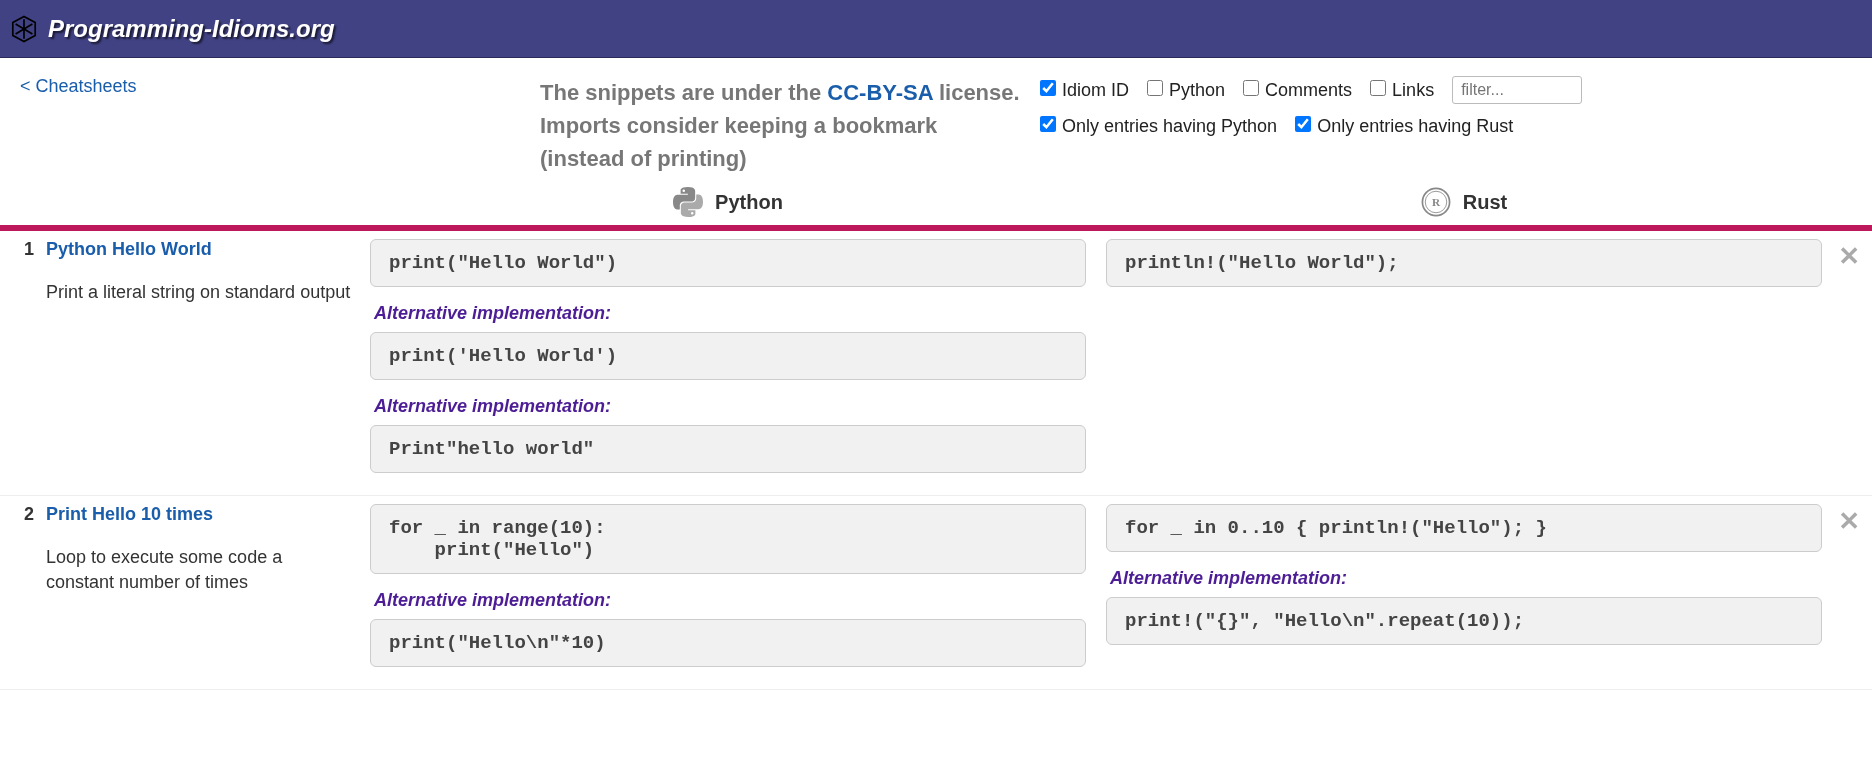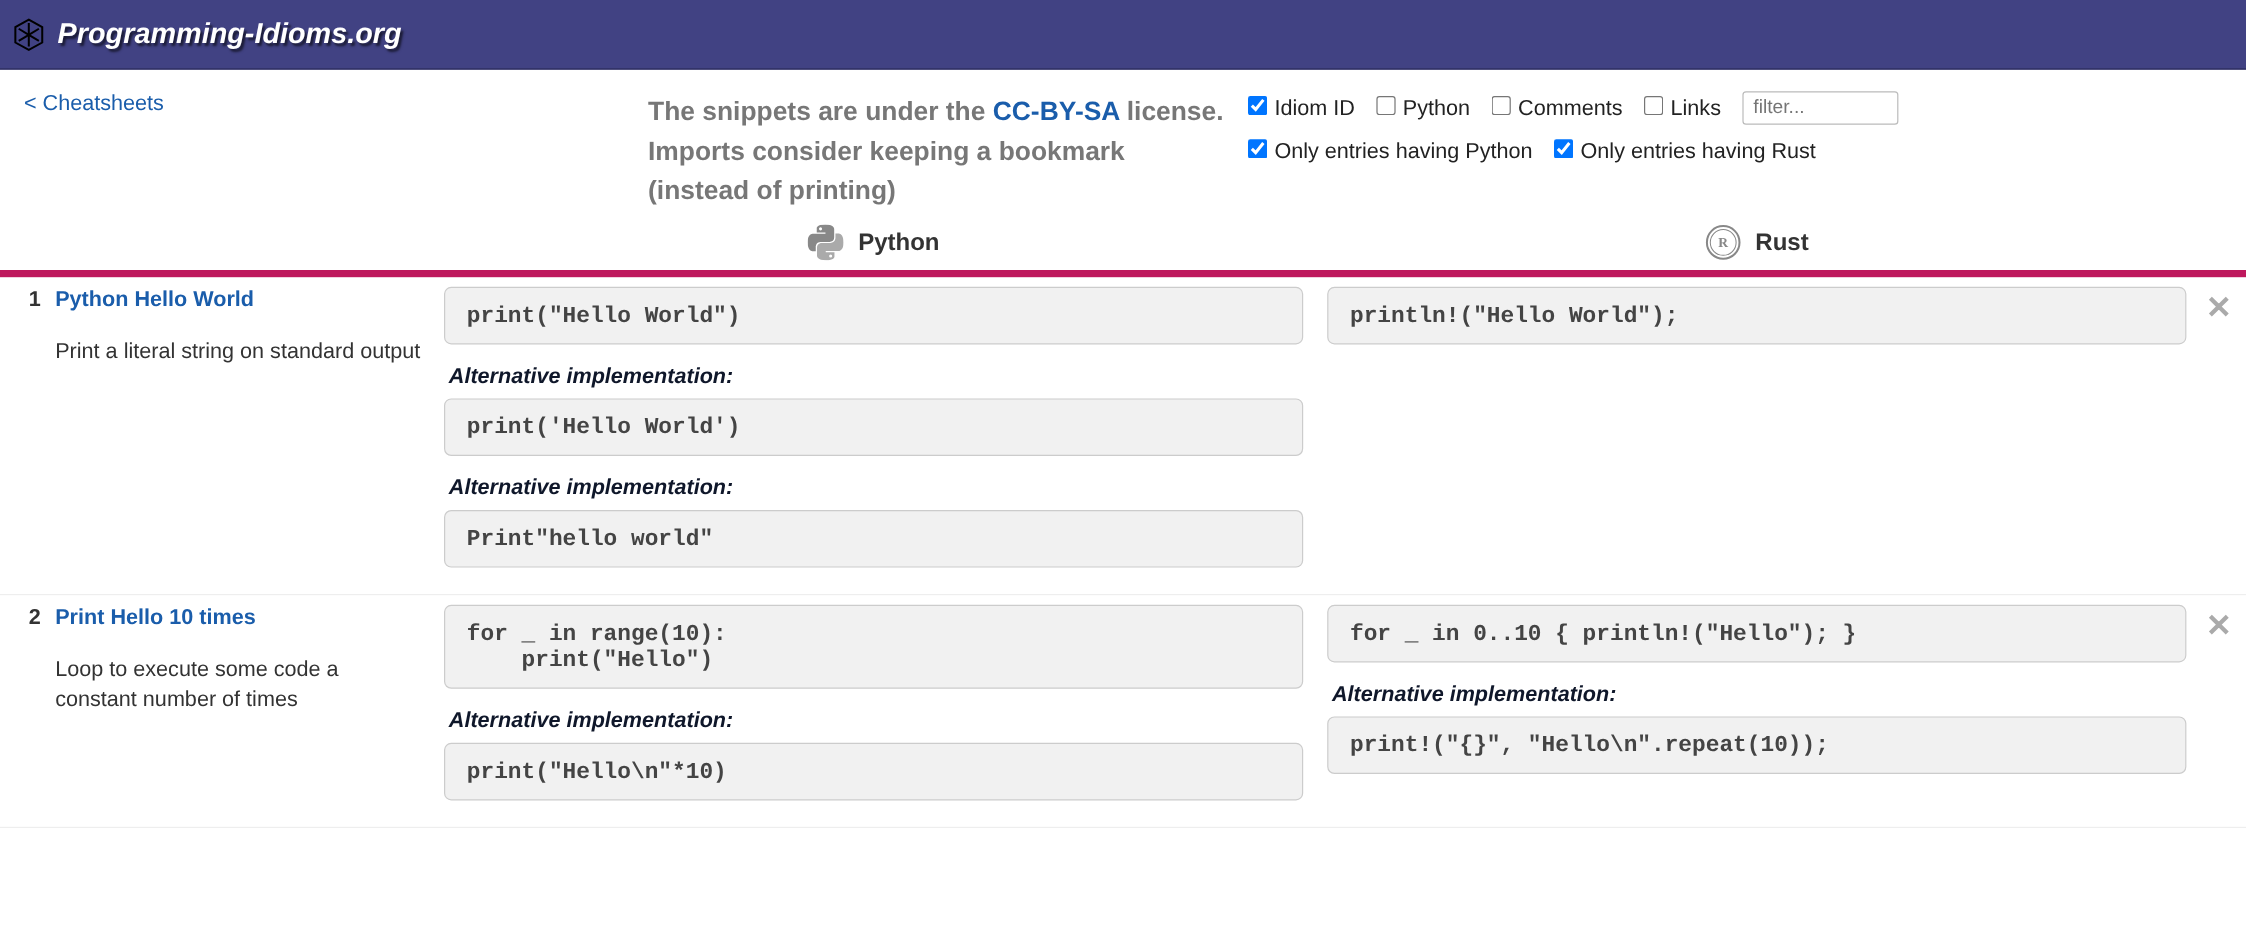--- a/index.html
+++ b/index.html
@@ -132,21 +132,21 @@
     border-radius: 6px;
     padding: 12px 18px;
     font-family: "Courier New", monospace;
     font-size: 19px;
     font-weight: bold;
     color: #444;
     white-space: pre;
     margin-bottom: 10px;
   }
   .alt-label {
-    color: #0f172a;
+    color: #4c1d95;
     font-style: italic;
     font-weight: bold;
     font-size: 18px;
     margin: 16px 0 8px 4px;
   }
   
   .close-x {
     position: absolute;
     right: 12px;
     top: 10px;

